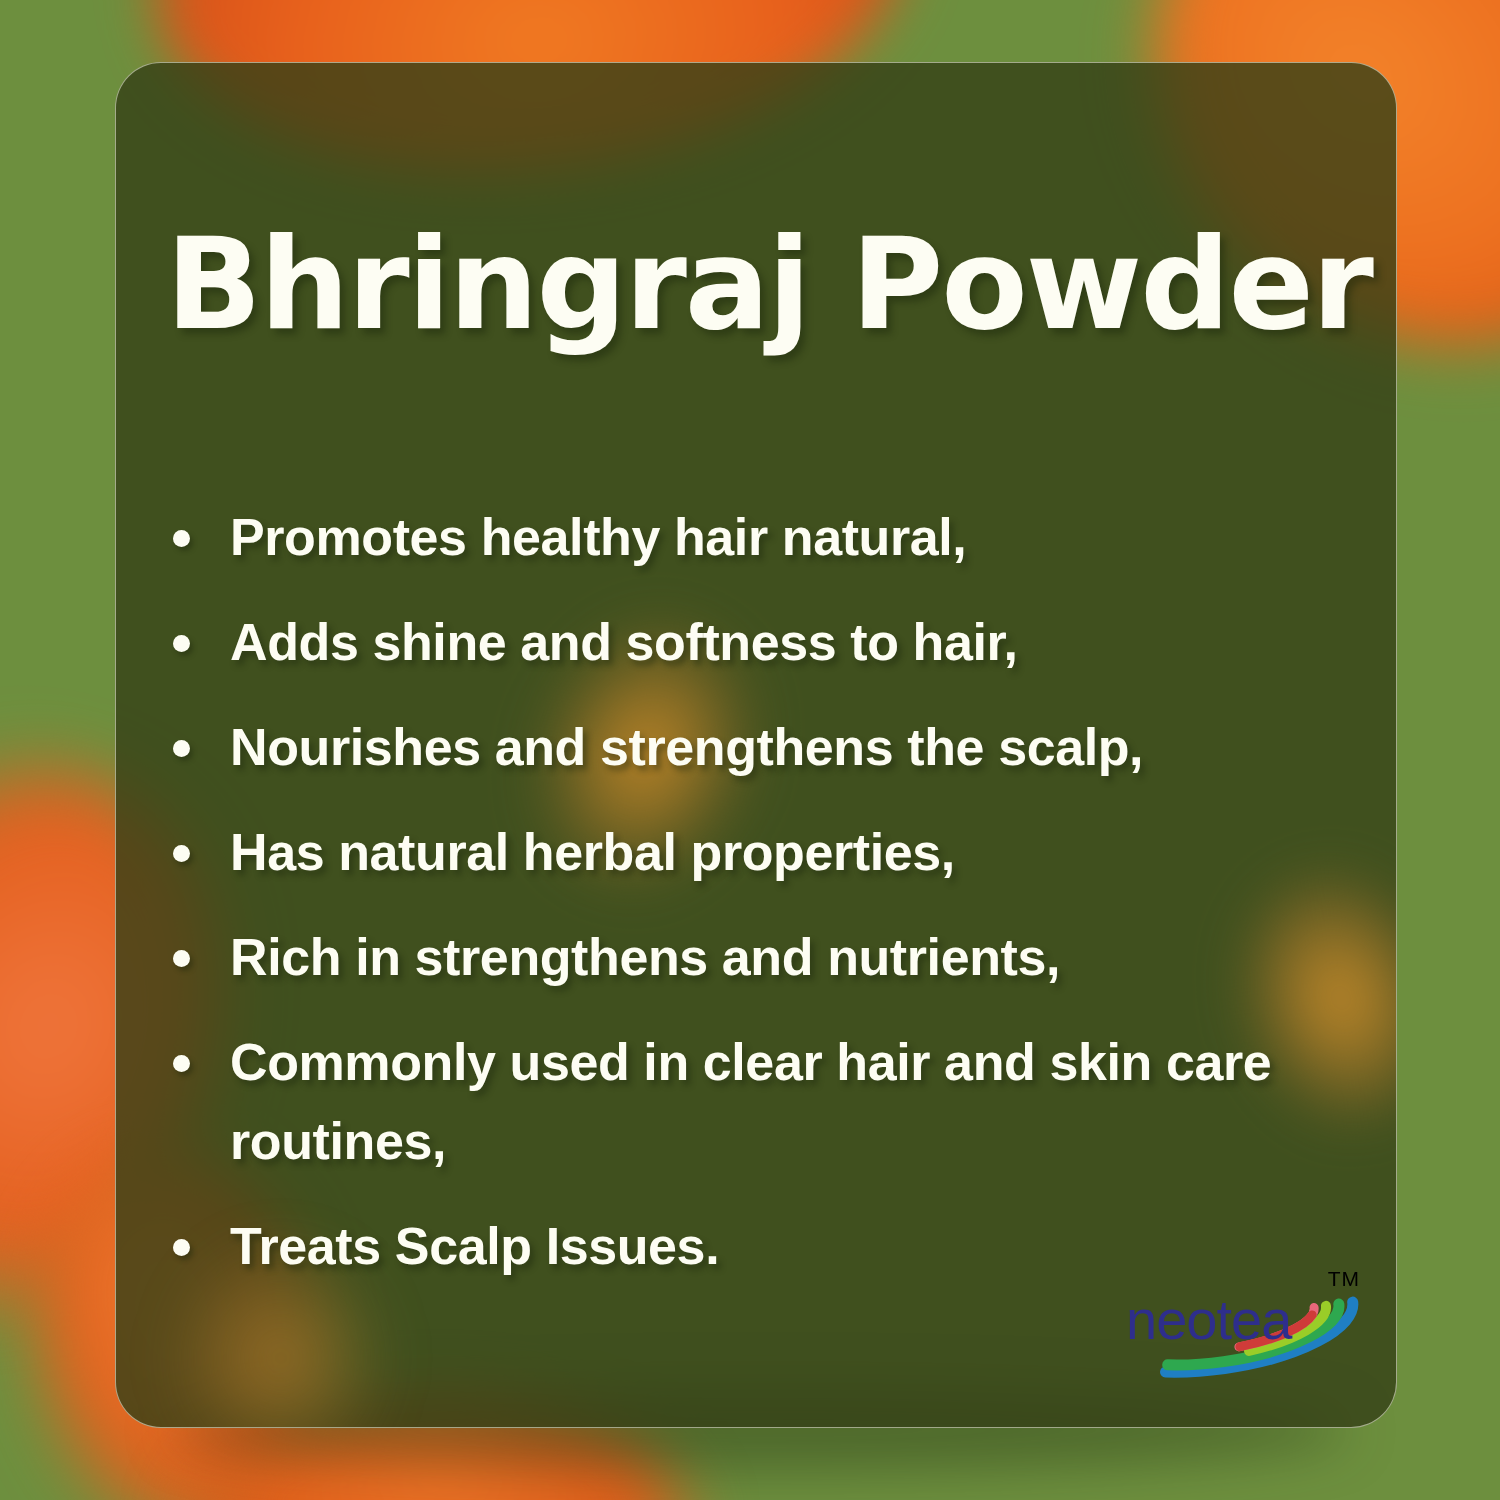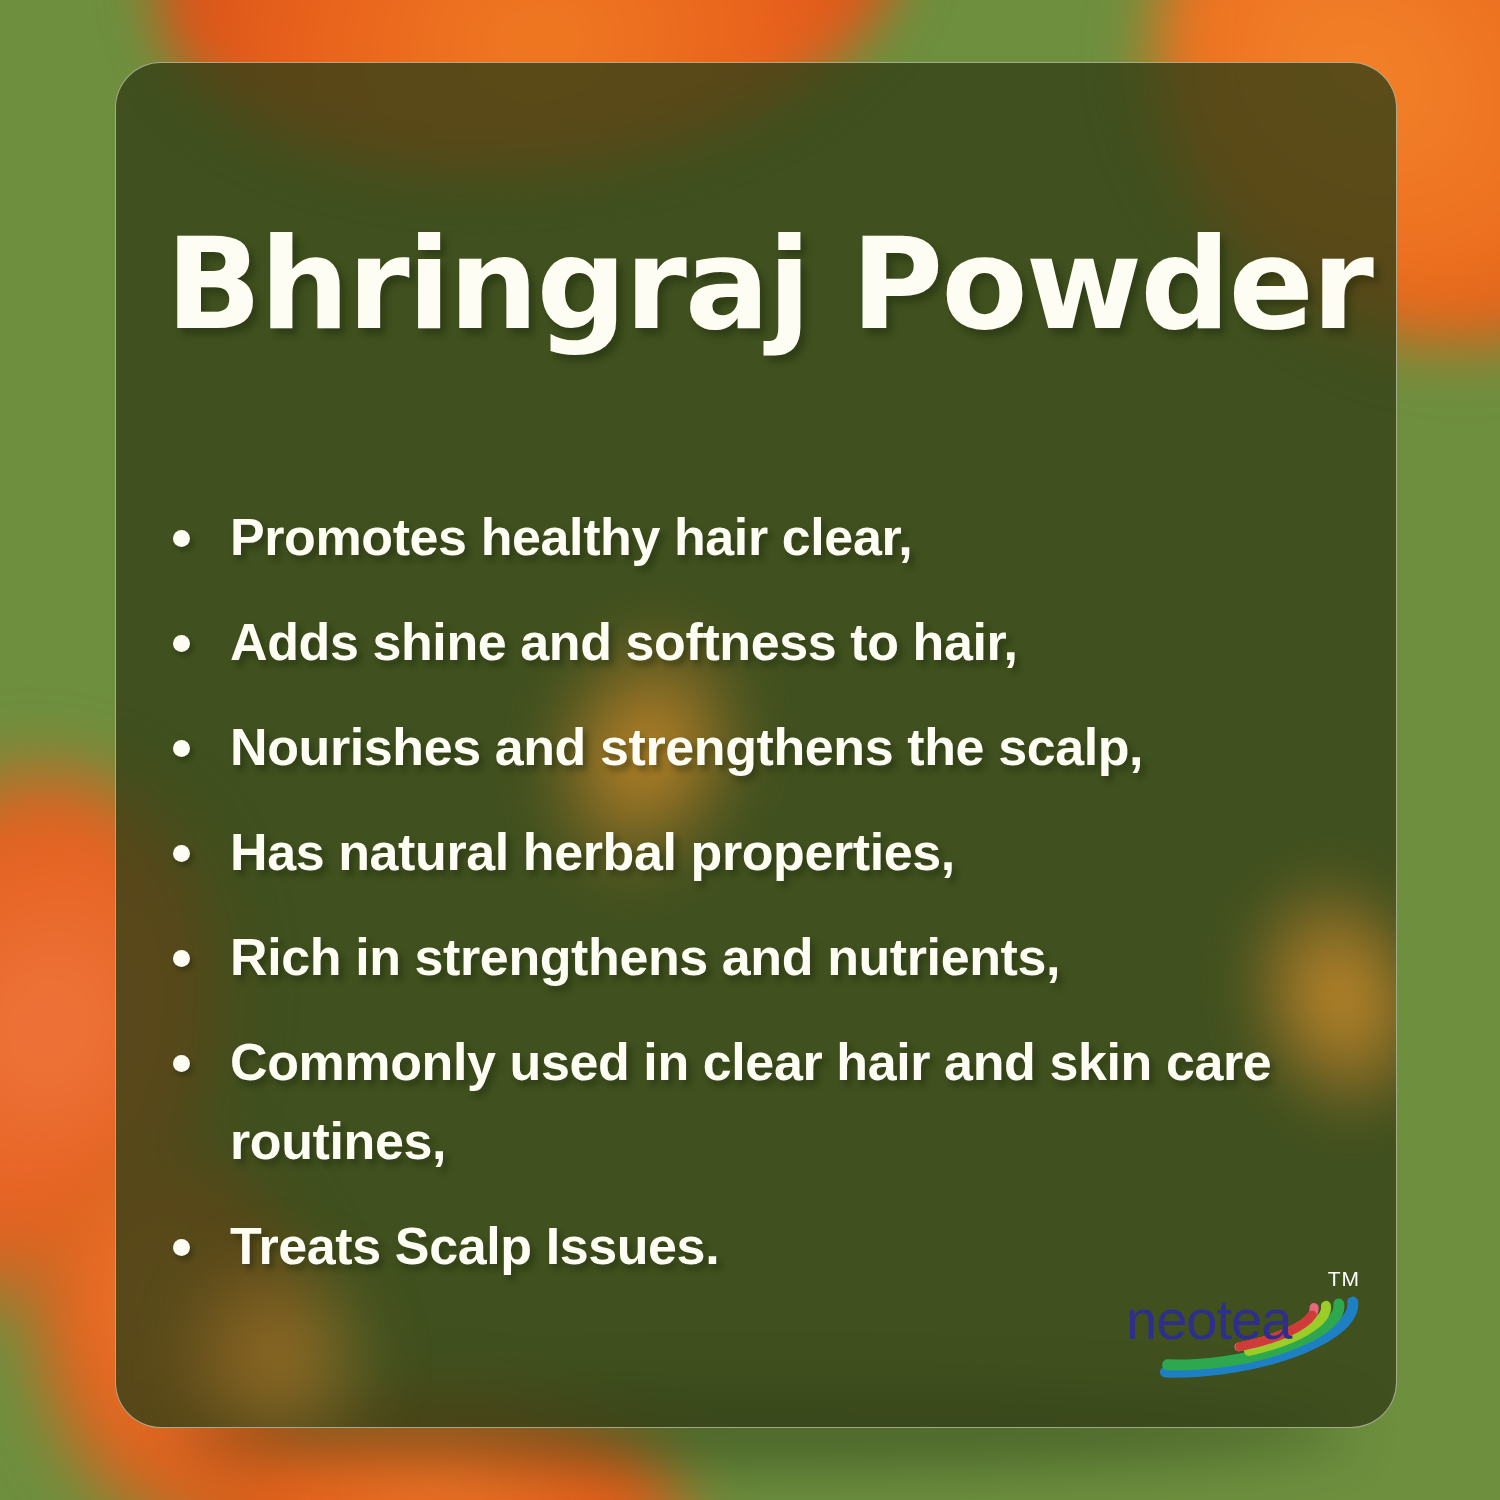--- a/index.html
+++ b/index.html
@@ -159,21 +159,21 @@
     left: 950px;
     top: 1196px;
     width: 300px;
     height: 120px;
   }
   .logo svg { display: block; width: 300px; height: 120px; }
   .logo-tm {
     position: absolute;
     right: 6px;
     top: 8px;
-    color: #ffffff;
+    color: #000000;
     font-family: "Liberation Sans", sans-serif;
     font-size: 21px;
     font-weight: normal;
     letter-spacing: 1px;
   }
 </style>
 </head>
 <body>
 
 <div id="poster">
@@ -192,21 +192,21 @@
 
     <div class="blob blob-inner-a"></div>
     <div class="blob blob-inner-b"></div>
     <div class="blob blob-inner-c"></div>
 
     <h1 class="title">
       <span class="title-line">Bhringraj Powder</span>
     </h1>
 
     <ul class="benefits">
-      <li class="benefit">Promotes healthy hair clear,</li>
+      <li class="benefit">Promotes healthy hair natural,</li>
       <li class="benefit">Adds shine and softness to hair,</li>
       <li class="benefit">Nourishes and strengthens the scalp,</li>
       <li class="benefit">Has natural herbal properties,</li>
       <li class="benefit">Rich in strengthens and nutrients,</li>
       <li class="benefit">Commonly used in clear hair and skin care routines,</li>
       <li class="benefit">Treats Scalp Issues.</li>
     </ul>
 
     <div class="logo">
       <svg viewBox="0 0 300 120" xmlns="http://www.w3.org/2000/svg">

